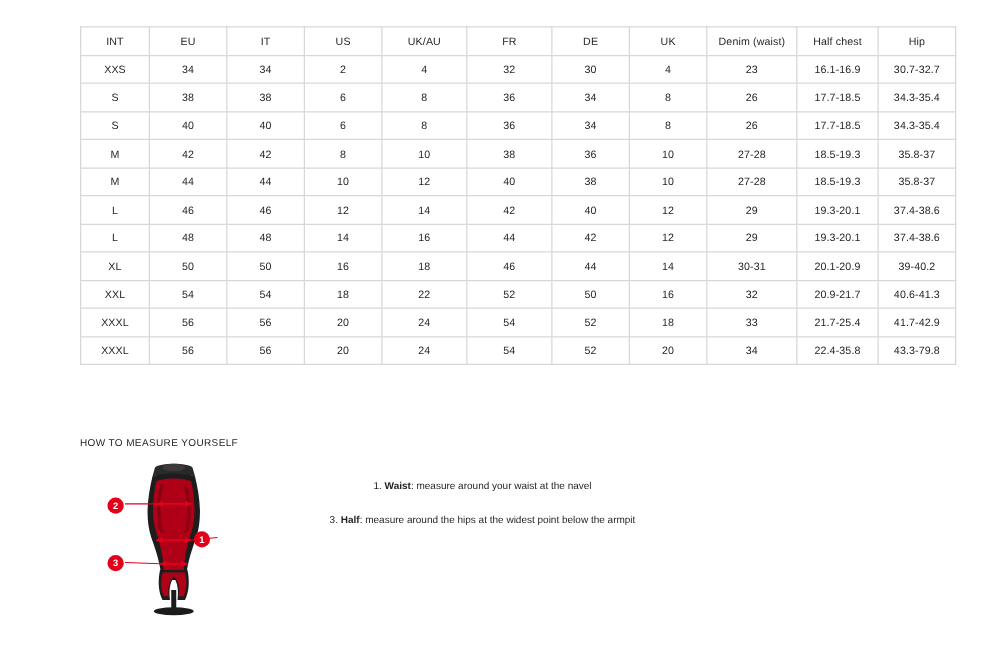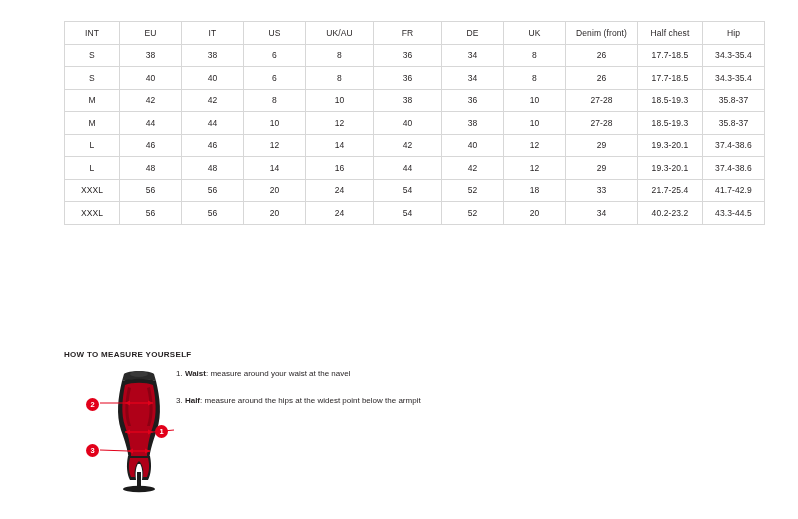--- a/index.html
+++ b/index.html
@@ -59,36 +59,37 @@
   col.c8 { width: 72px; }
   col.c9 { width: 65px; }
   col.c10 { width: 62px; }
 
   
   .howto-title {
     position: absolute;
     left: 64px;
     top: 350px;
     font-size: 8px;
-    font-weight: bold;
+    font-weight: normal;
     letter-spacing: 0.3px;
     color: #231f20;
   }
   .figure {
     position: absolute;
     left: 84px;
     top: 368px;
     width: 110px;
     height: 125px;
   }
   .notes {
     position: absolute;
     left: 176px;
-    top: 368px;
+    top: 383px;
     width: 420px;
+    text-align: center;
   }
   .note {
     font-size: 8px;
     line-height: 11px;
     margin-bottom: 16px;
     color: #231f20;
     white-space: nowrap;
   }
   .note b { font-weight: bold; }
   .badge {
@@ -130,26 +131,39 @@
       <thead>
         <tr>
           <th>INT</th>
           <th>EU</th>
           <th>IT</th>
           <th>US</th>
           <th>UK/AU</th>
           <th>FR</th>
           <th>DE</th>
           <th>UK</th>
-          <th>Denim (front)</th>
+          <th>Denim (waist)</th>
           <th>Half chest</th>
           <th>Hip</th>
         </tr>
       </thead>
       <tbody>
+        <tr>
+          <td>XXS</td>
+          <td>34</td>
+          <td>34</td>
+          <td>2</td>
+          <td>4</td>
+          <td>32</td>
+          <td>30</td>
+          <td>4</td>
+          <td>23</td>
+          <td>16.1-16.9</td>
+          <td>30.7-32.7</td>
+        </tr>
         <tr>
           <td>S</td>
           <td>38</td>
           <td>38</td>
           <td>6</td>
           <td>8</td>
           <td>36</td>
           <td>34</td>
           <td>8</td>
           <td>26</td>
@@ -215,20 +229,46 @@
           <td>14</td>
           <td>16</td>
           <td>44</td>
           <td>42</td>
           <td>12</td>
           <td>29</td>
           <td>19.3-20.1</td>
           <td>37.4-38.6</td>
         </tr>
         <tr>
+          <td>XL</td>
+          <td>50</td>
+          <td>50</td>
+          <td>16</td>
+          <td>18</td>
+          <td>46</td>
+          <td>44</td>
+          <td>14</td>
+          <td>30-31</td>
+          <td>20.1-20.9</td>
+          <td>39-40.2</td>
+        </tr>
+        <tr>
+          <td>XXL</td>
+          <td>54</td>
+          <td>54</td>
+          <td>18</td>
+          <td>22</td>
+          <td>52</td>
+          <td>50</td>
+          <td>16</td>
+          <td>32</td>
+          <td>20.9-21.7</td>
+          <td>40.6-41.3</td>
+        </tr>
+        <tr>
           <td>XXXL</td>
           <td>56</td>
           <td>56</td>
           <td>20</td>
           <td>24</td>
           <td>54</td>
           <td>52</td>
           <td>18</td>
           <td>33</td>
           <td>21.7-25.4</td>
@@ -237,22 +277,22 @@
         <tr>
           <td>XXXL</td>
           <td>56</td>
           <td>56</td>
           <td>20</td>
           <td>24</td>
           <td>54</td>
           <td>52</td>
           <td>20</td>
           <td>34</td>
-          <td>40.2-23.2</td>
-          <td>43.3-44.5</td>
+          <td>22.4-35.8</td>
+          <td>43.3-79.8</td>
         </tr>
       </tbody>
     </table>
   </div>
 
   <div class="howto-title">HOW TO MEASURE YOURSELF</div>
 
   <svg class="figure" viewBox="0 0 110 125">
 
     <ellipse cx="55" cy="121" rx="16" ry="3.2" fill="#1b1b1b"></ellipse>

